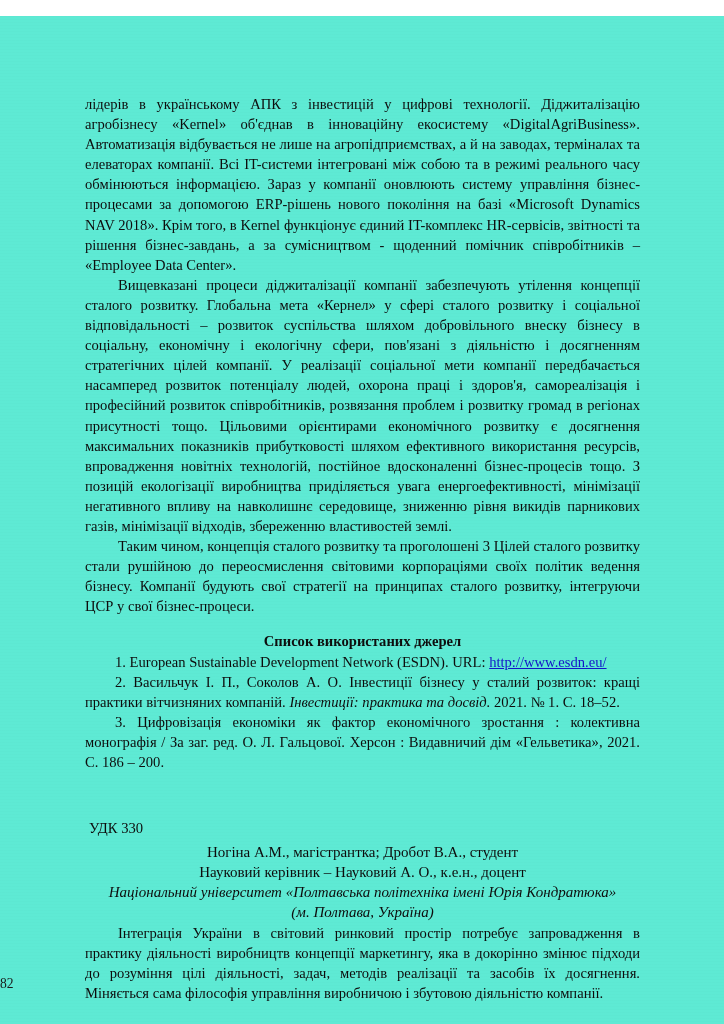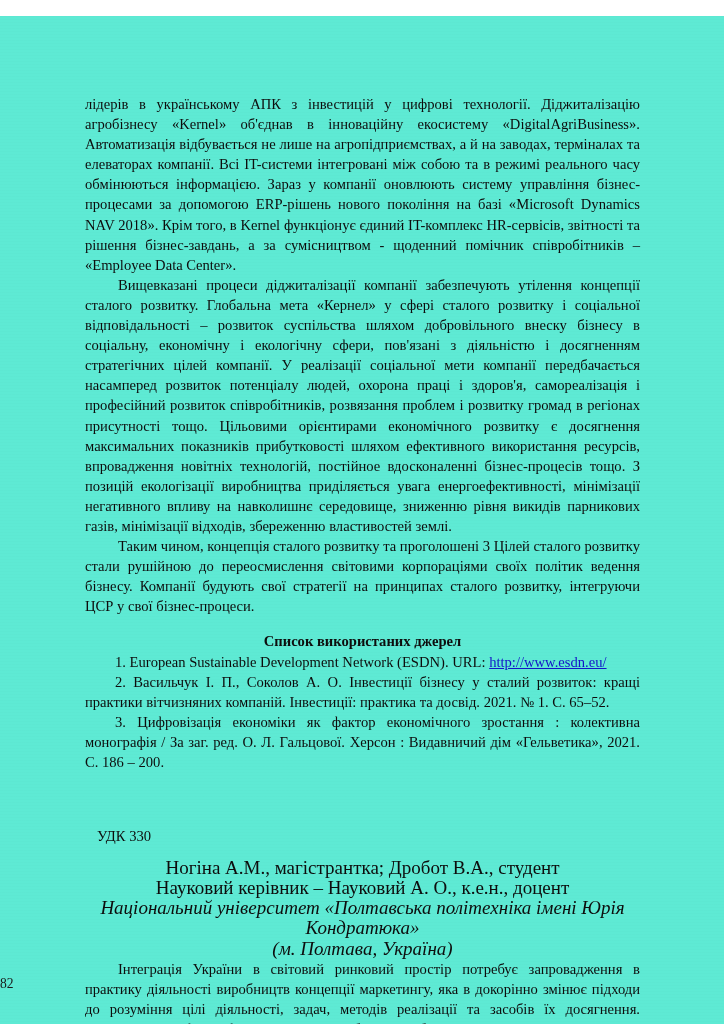--- a/index.html
+++ b/index.html
@@ -63,40 +63,41 @@
     font-size: 14.6px;
     line-height: 20.1px;
     text-align: justify;
     text-indent: 30px;
   }
   p.ref-item.ref-centerish {
     text-align: left;
     text-indent: 30px;
   }
   .ital {
+    font-style: italic;
   }
   a.url-link {
     color: #1414c8;
     text-decoration: underline;
     text-align: right;
   }
 
   
   .article-gap {
     height: 42px;
   }
   .udk {
-    margin: 12px;
+    margin: 4px;
     font-size: 14.6px;
     line-height: 20.1px;
     text-align: left;
   }
   .byline {
     margin: 0;
-    font-size: 19px;
+    font-size: 15px;
     line-height: 20.1px;
     text-align: center;
   }
   .byline.ital {
     font-style: italic;
   }
   .article-title {
     margin: 0;
     padding-top: 17px;
     padding-bottom: 9px;
@@ -146,21 +147,21 @@
     <p class="ref-item ref-centerish">
       <span>1.</span>
       <span>European Sustainable Development Network (ESDN). URL:</span>
       <a class="url-link" href="#">http://www.esdn.eu/</a>
     </p>
 
     <p class="ref-item">
       <span>2.</span>
       <span>Васильчук І. П., Соколов А. О. Інвестиції бізнесу у сталий розвиток: кращі практики вітчизняних компаній.</span>
       <span class="ital">Інвестиції: практика та досвід.</span>
-      <span>2021. № 1. С. 65–52.</span>
+      <span>2021. № 1. С. 18–52.</span>
     </p>
 
     <p class="ref-item">
       <span>3.</span>
       <span>Цифровізація економіки як фактор економічного зростання : колективна монографія / За заг. ред. О. Л. Гальцової. Херсон : Видавничий дім «Гельветика», 2021. С. 186 – 200.</span>
     </p>
 
     <div class="article-gap"></div>
 
     <p class="udk">УДК 330</p>

